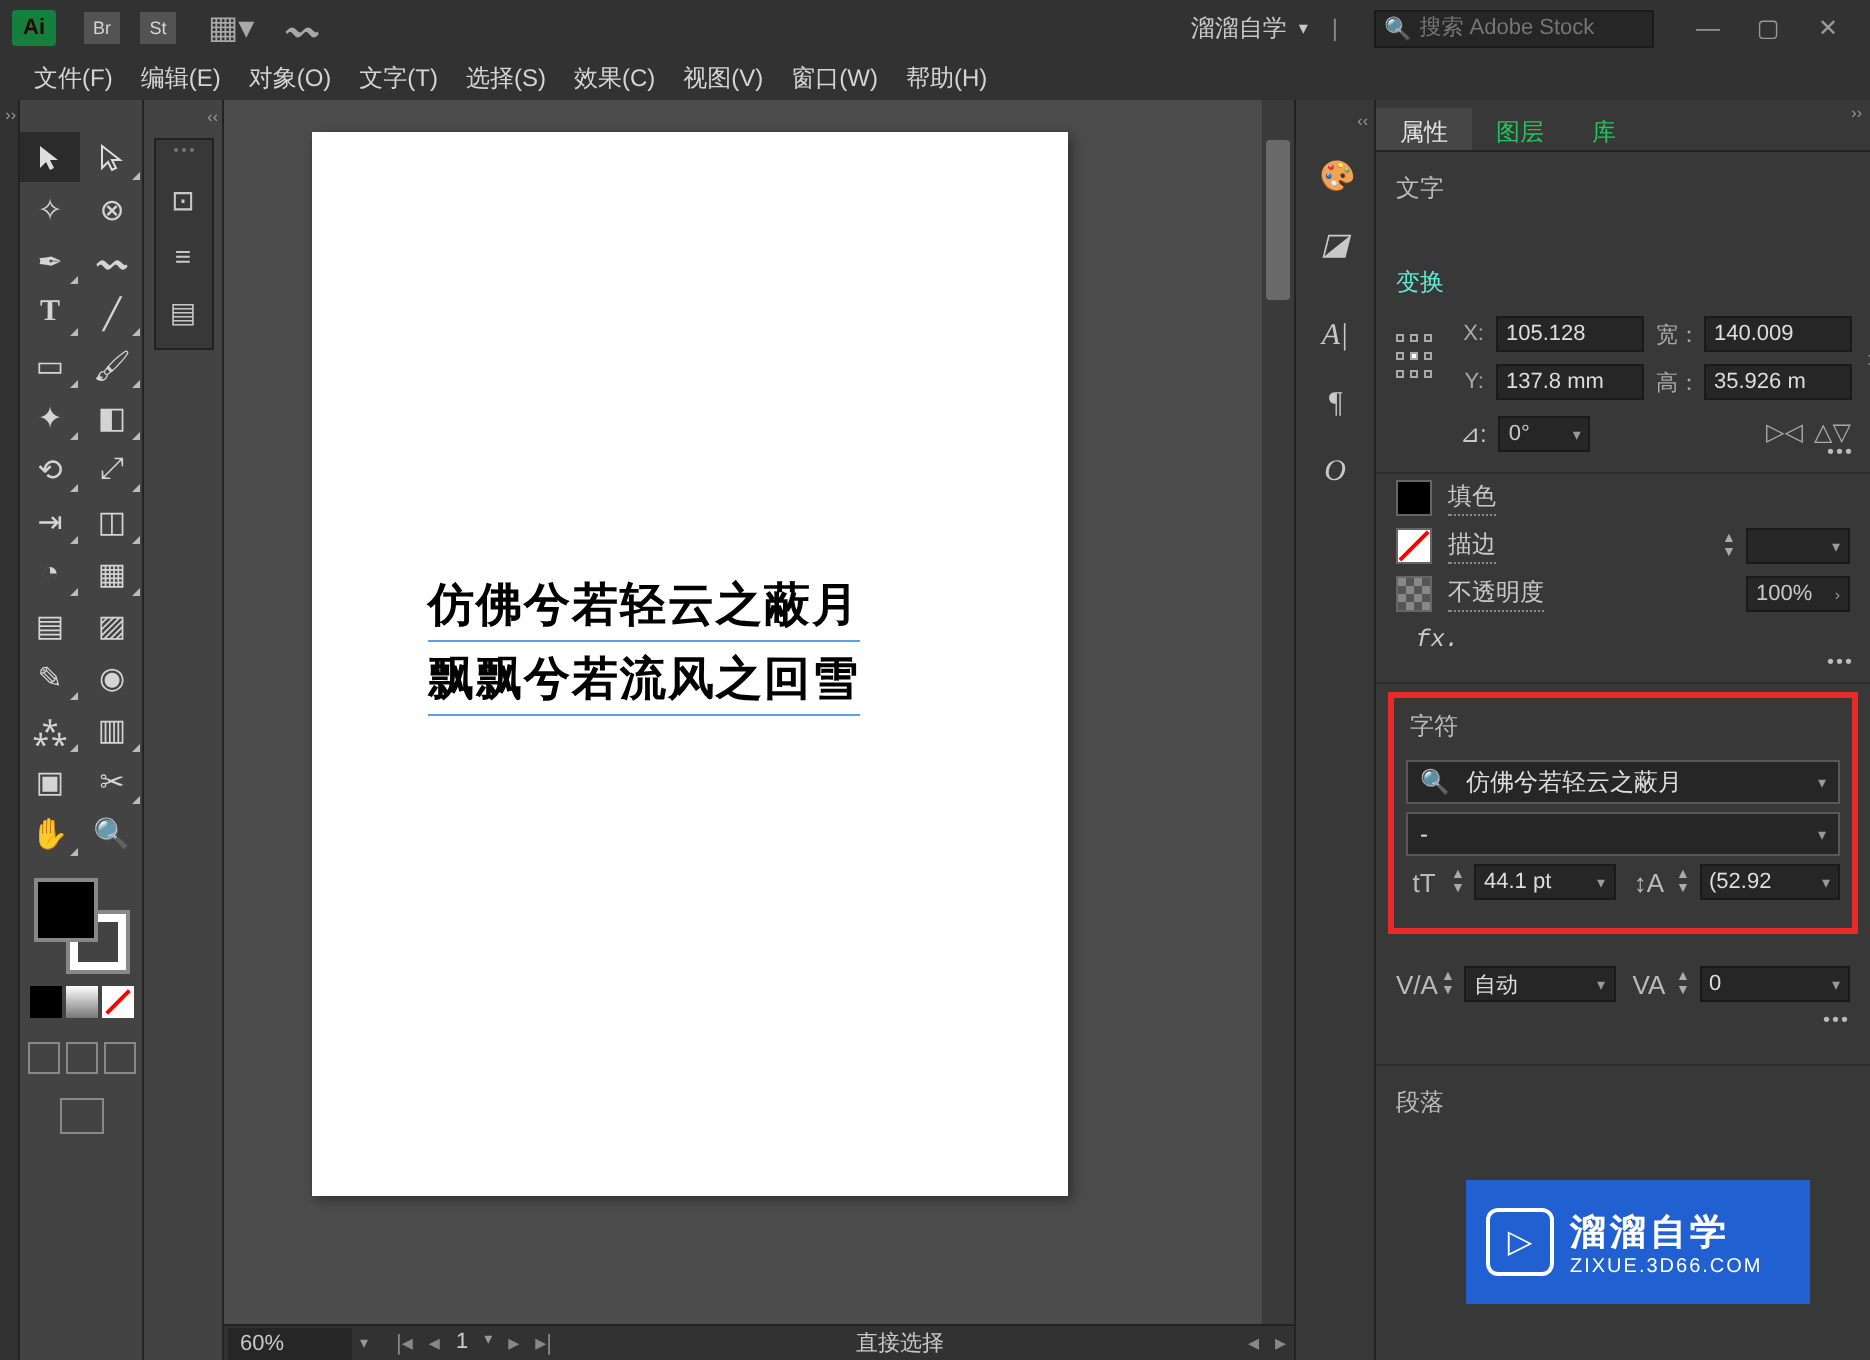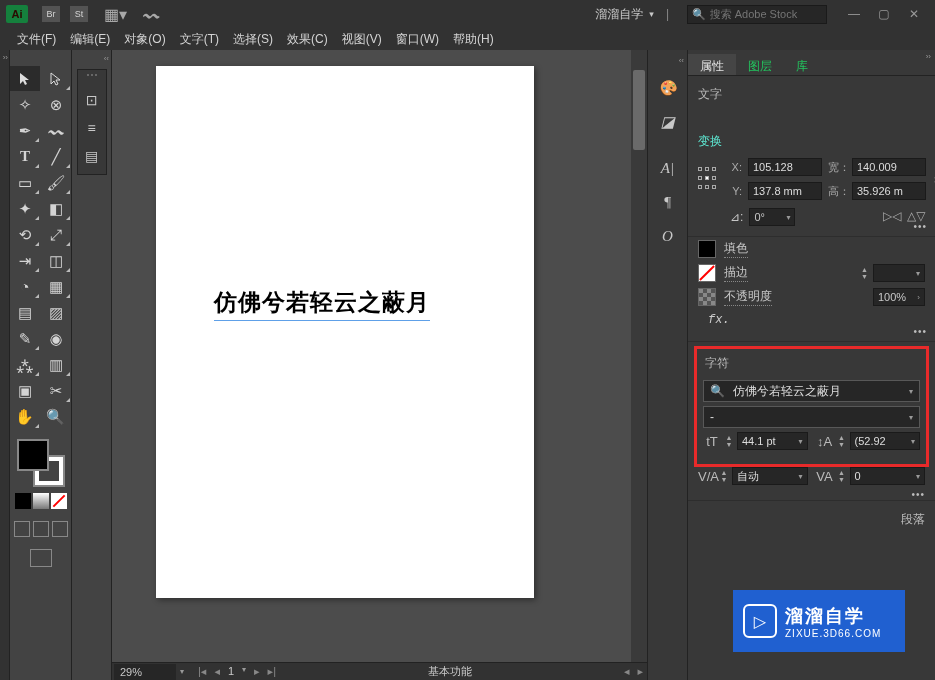--- a/index.html
+++ b/index.html
@@ -124,21 +124,21 @@
 .char-title { color: #bbb; margin-bottom: 8px; padding-left: 2px; }
 .dd-full { height: 22px; background: #262626; border: 1px solid #585858; display: flex; align-items: center; padding: 0 6px; color: #ddd; font-size: 12px; justify-content: space-between; margin-bottom: 4px; }
 .dd-full .search-ic { margin-right: 4px; color: #aaa; font-size: 12px; }
 .char-row { display: flex; gap: 8px; align-items: center; margin-bottom: 4px; }
 .char-field { flex: 1; display: flex; align-items: center; gap: 2px; }
 .cf-icon { width: 18px; color: #bbb; font-size: 13px; text-align: center; }
 .cf-step { width: 12px; display: flex; flex-direction: column; font-size: 7px; color: #aaa; line-height: 7px; text-align: center; }
 .cf-input { flex: 1; height: 18px; background: #262626; border: 1px solid #1a1a1a; display: flex; align-items: center; justify-content: space-between; padding: 0 4px; font-size: 11px; color: #ddd; }
 
 
-.para-stub { padding: 10px 10px 0; color: #bbb; text-align: right; }
+.para-stub { padding: 10px 10px 0; color: #bbb; }
 
 
 .watermark { position: absolute; right: 30px; bottom: 28px; width: 172px; height: 62px; background: #2060d0; display: flex; align-items: center; gap: 8px; padding-left: 10px; }
 .wm-play { width: 34px; height: 34px; border: 2px solid #fff; border-radius: 6px; display: flex; align-items: center; justify-content: center; color: #fff; font-size: 16px; }
 .wm-text { display: flex; flex-direction: column; color: #fff; }
 .wm-text .l1 { font-size: 18px; font-weight: bold; letter-spacing: 2px; }
 .wm-text .l2 { font-size: 10px; letter-spacing: 1px; }
 
 svg { display: block; }
 </style>
@@ -255,38 +255,39 @@
       <div class="dock-icon">≡</div>
       <div class="dock-icon">▤</div>
     </div>
   </div>
 
   <div class="canvas-area">
     <div class="canvas-viewport">
       <div class="artboard">
         <div class="art-text">
           <div class="line">仿佛兮若轻云之蔽月</div>
+          <div class="line">飘飘兮若流风之回雪</div>
         </div>
       </div>
       <div class="vscroll">
           <div class="thumb"></div>
         </div>
     </div>
     <div class="canvas-status">
-      <div class="cs-zoom">29%</div>
+      <div class="cs-zoom">60%</div>
       <span style="margin-left:4px;" class="chev-down">▾</span>
       <div class="cs-nav">
         <span>|◂</span>
         <span>◂</span>
         <span style="color:#ccc;">1</span>
         <span class="chev-down">▾</span>
         <span>▸</span>
         <span>▸|</span>
       </div>
-      <div class="cs-label">基本功能</div>
+      <div class="cs-label">直接选择</div>
       <div class="cs-hnav">
         <span>◂</span>
         <span>▸</span>
       </div>
     </div>
   </div>
 
   <div class="right-icons">
     <div class="ri-chev">‹‹</div>
     <div class="ri-btn">🎨</div>
@@ -412,21 +413,21 @@
               <span>▼</span>
             </div>
           <div class="cf-input">
               <span>(52.92</span>
               <span class="chev-down">▾</span>
             </div>
         </div>
       </div>
     </div>
 
-    <div style="padding:0 10px;">
+    <div style="padding:16px 10px;">
       <div class="char-row">
         <div class="char-field">
           <span class="cf-icon">V/A</span>
           <div class="cf-step">
               <span>▲</span>
               <span>▼</span>
             </div>
           <div class="cf-input">
               <span>自动</span>
               <span class="chev-down">▾</span>

